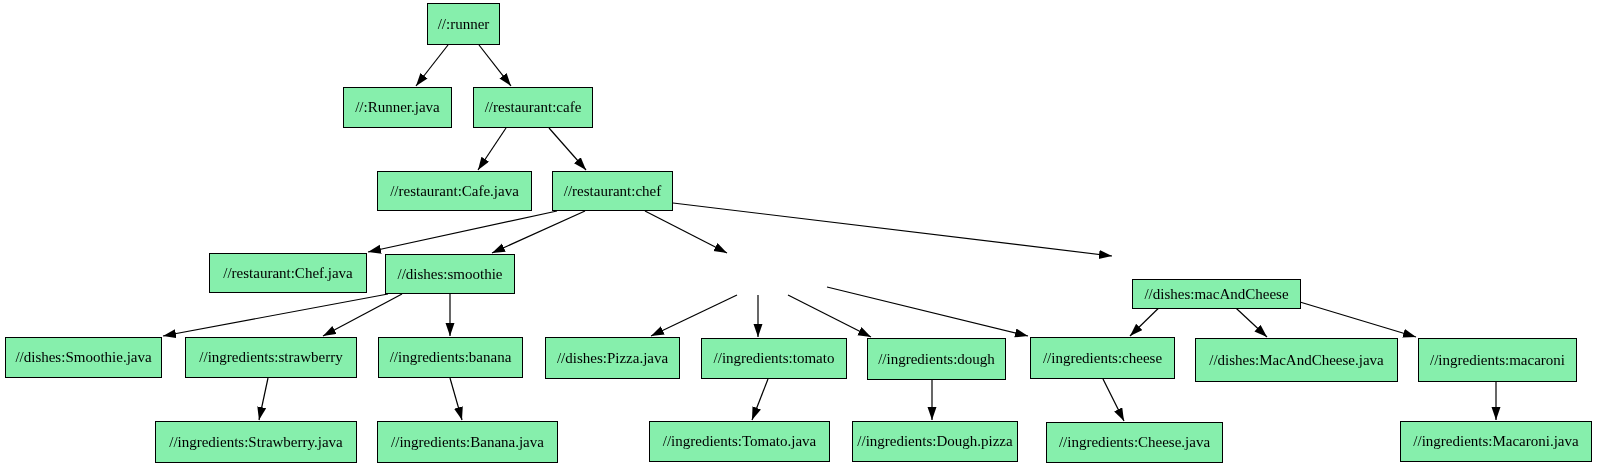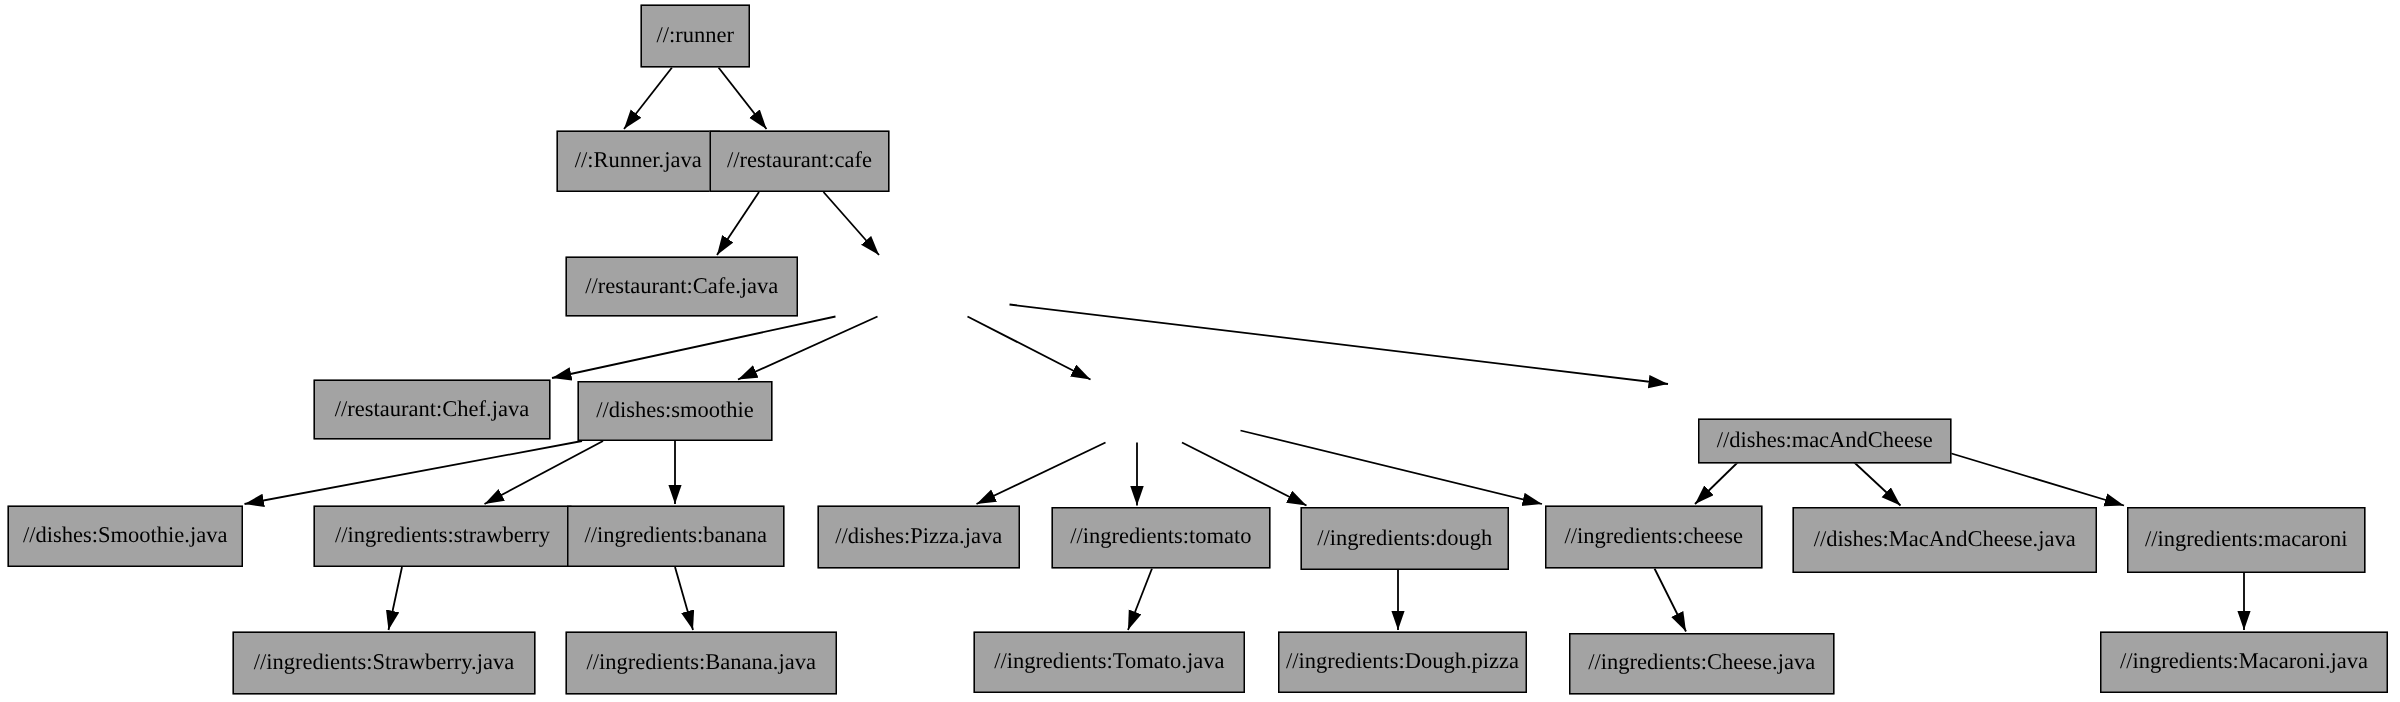--- a/index.html
+++ b/index.html
@@ -14,21 +14,21 @@
   .edges-layer {
     position: absolute;
     left: 0; top: 0;
     width: 1600px; height: 468px;
   }
   .edges-layer line { stroke: #000000; stroke-width: 1.2; }
   .node {
     position: absolute;
     box-sizing: border-box;
     border: 1.5px solid #000000;
-    background: #a3a3a3;
+    background: #86efac;
     display: flex;
     align-items: center;
     justify-content: center;
     font-size: 15px;
     color: #000000;
     white-space: nowrap;
     z-index: 2;
   }
 </style>
 </head>
@@ -62,28 +62,29 @@
     <line x1="1280" y1="296" x2="1416" y2="337" marker-end="url(#arrow)"></line>
     <line x1="268" y1="378" x2="259" y2="420" marker-end="url(#arrow)"></line>
     <line x1="450" y1="378" x2="462" y2="420" marker-end="url(#arrow)"></line>
     <line x1="768" y1="379" x2="752" y2="420" marker-end="url(#arrow)"></line>
     <line x1="932" y1="380" x2="932" y2="420" marker-end="url(#arrow)"></line>
     <line x1="1103" y1="379" x2="1124" y2="421" marker-end="url(#arrow)"></line>
     <line x1="1496" y1="382" x2="1496" y2="420" marker-end="url(#arrow)"></line>
   </svg>
 
   <div class="node" style="left:427px;  top:3px;   width:73px;  height:42px;">//:runner</div>
-  <div class="node" style="left:343px;  top:87px;  width:109px; height:41px;margin-left:28px;">//:Runner.java</div>
+  <div class="node" style="left:343px;  top:87px;  width:109px; height:41px;">//:Runner.java</div>
   <div class="node" style="left:473px;  top:87px;  width:120px; height:41px;">//restaurant:cafe</div>
   <div class="node" style="left:377px;  top:171px; width:155px; height:40px;">//restaurant:Cafe.java</div>
+  <div class="node" style="left:552px;  top:171px; width:121px; height:40px;">//restaurant:chef</div>
   <div class="node" style="left:209px;  top:253px; width:158px; height:40px;">//restaurant:Chef.java</div>
   <div class="node" style="left:385px;  top:254px; width:130px; height:40px;">//dishes:smoothie</div>
   <div class="node" style="left:1132px; top:255px; width:169px; height:30px;margin-top:24px;">//dishes:macAndCheese</div>
   <div class="node" style="left:5px;    top:337px; width:157px; height:41px;">//dishes:Smoothie.java</div>
-  <div class="node" style="left:185px;  top:337px; width:172px; height:41px;margin-left:24px;">//ingredients:strawberry</div>
+  <div class="node" style="left:185px;  top:337px; width:172px; height:41px;">//ingredients:strawberry</div>
   <div class="node" style="left:378px;  top:337px; width:145px; height:41px;">//ingredients:banana</div>
   <div class="node" style="left:545px;  top:337px; width:135px; height:42px;">//dishes:Pizza.java</div>
   <div class="node" style="left:701px;  top:338px; width:146px; height:41px;">//ingredients:tomato</div>
   <div class="node" style="left:867px;  top:338px; width:139px; height:42px;">//ingredients:dough</div>
   <div class="node" style="left:1030px; top:337px; width:145px; height:42px;">//ingredients:cheese</div>
   <div class="node" style="left:1195px; top:338px; width:203px; height:44px;">//dishes:MacAndCheese.java</div>
   <div class="node" style="left:1418px; top:338px; width:159px; height:44px;">//ingredients:macaroni</div>
   <div class="node" style="left:155px;  top:421px; width:202px; height:42px;">//ingredients:Strawberry.java</div>
   <div class="node" style="left:377px;  top:421px; width:181px; height:42px;">//ingredients:Banana.java</div>
   <div class="node" style="left:649px;  top:421px; width:181px; height:41px;">//ingredients:Tomato.java</div>

